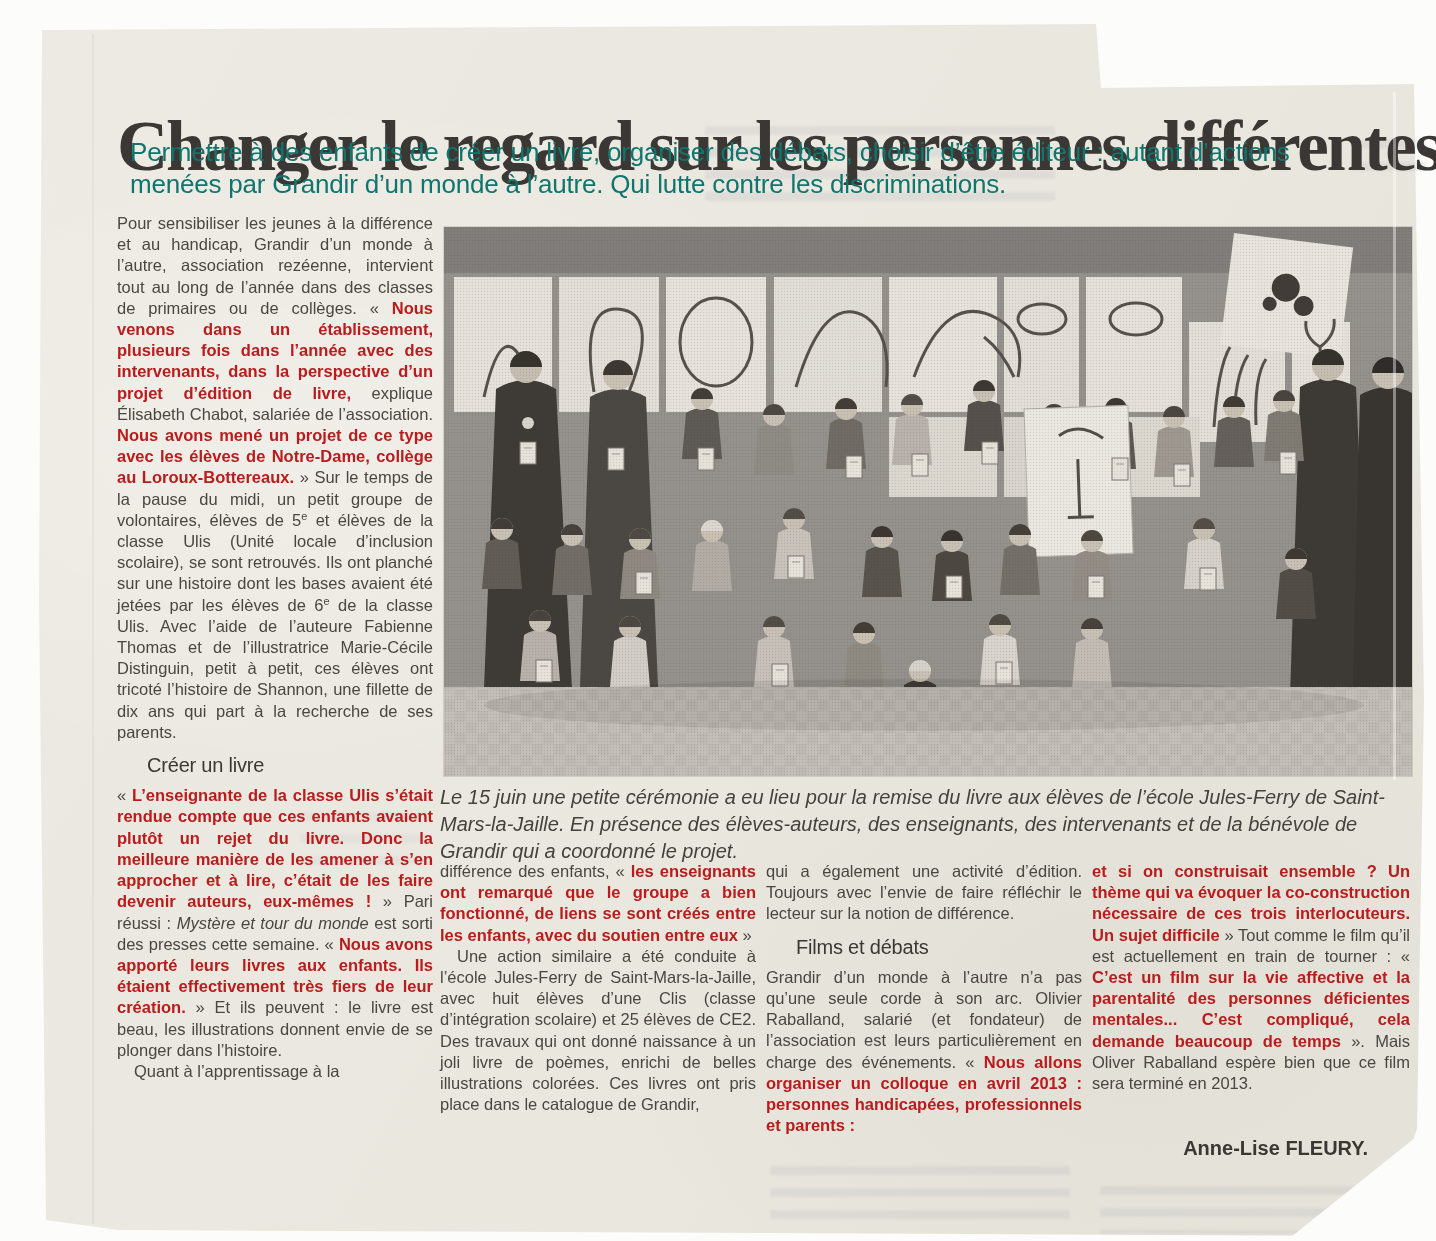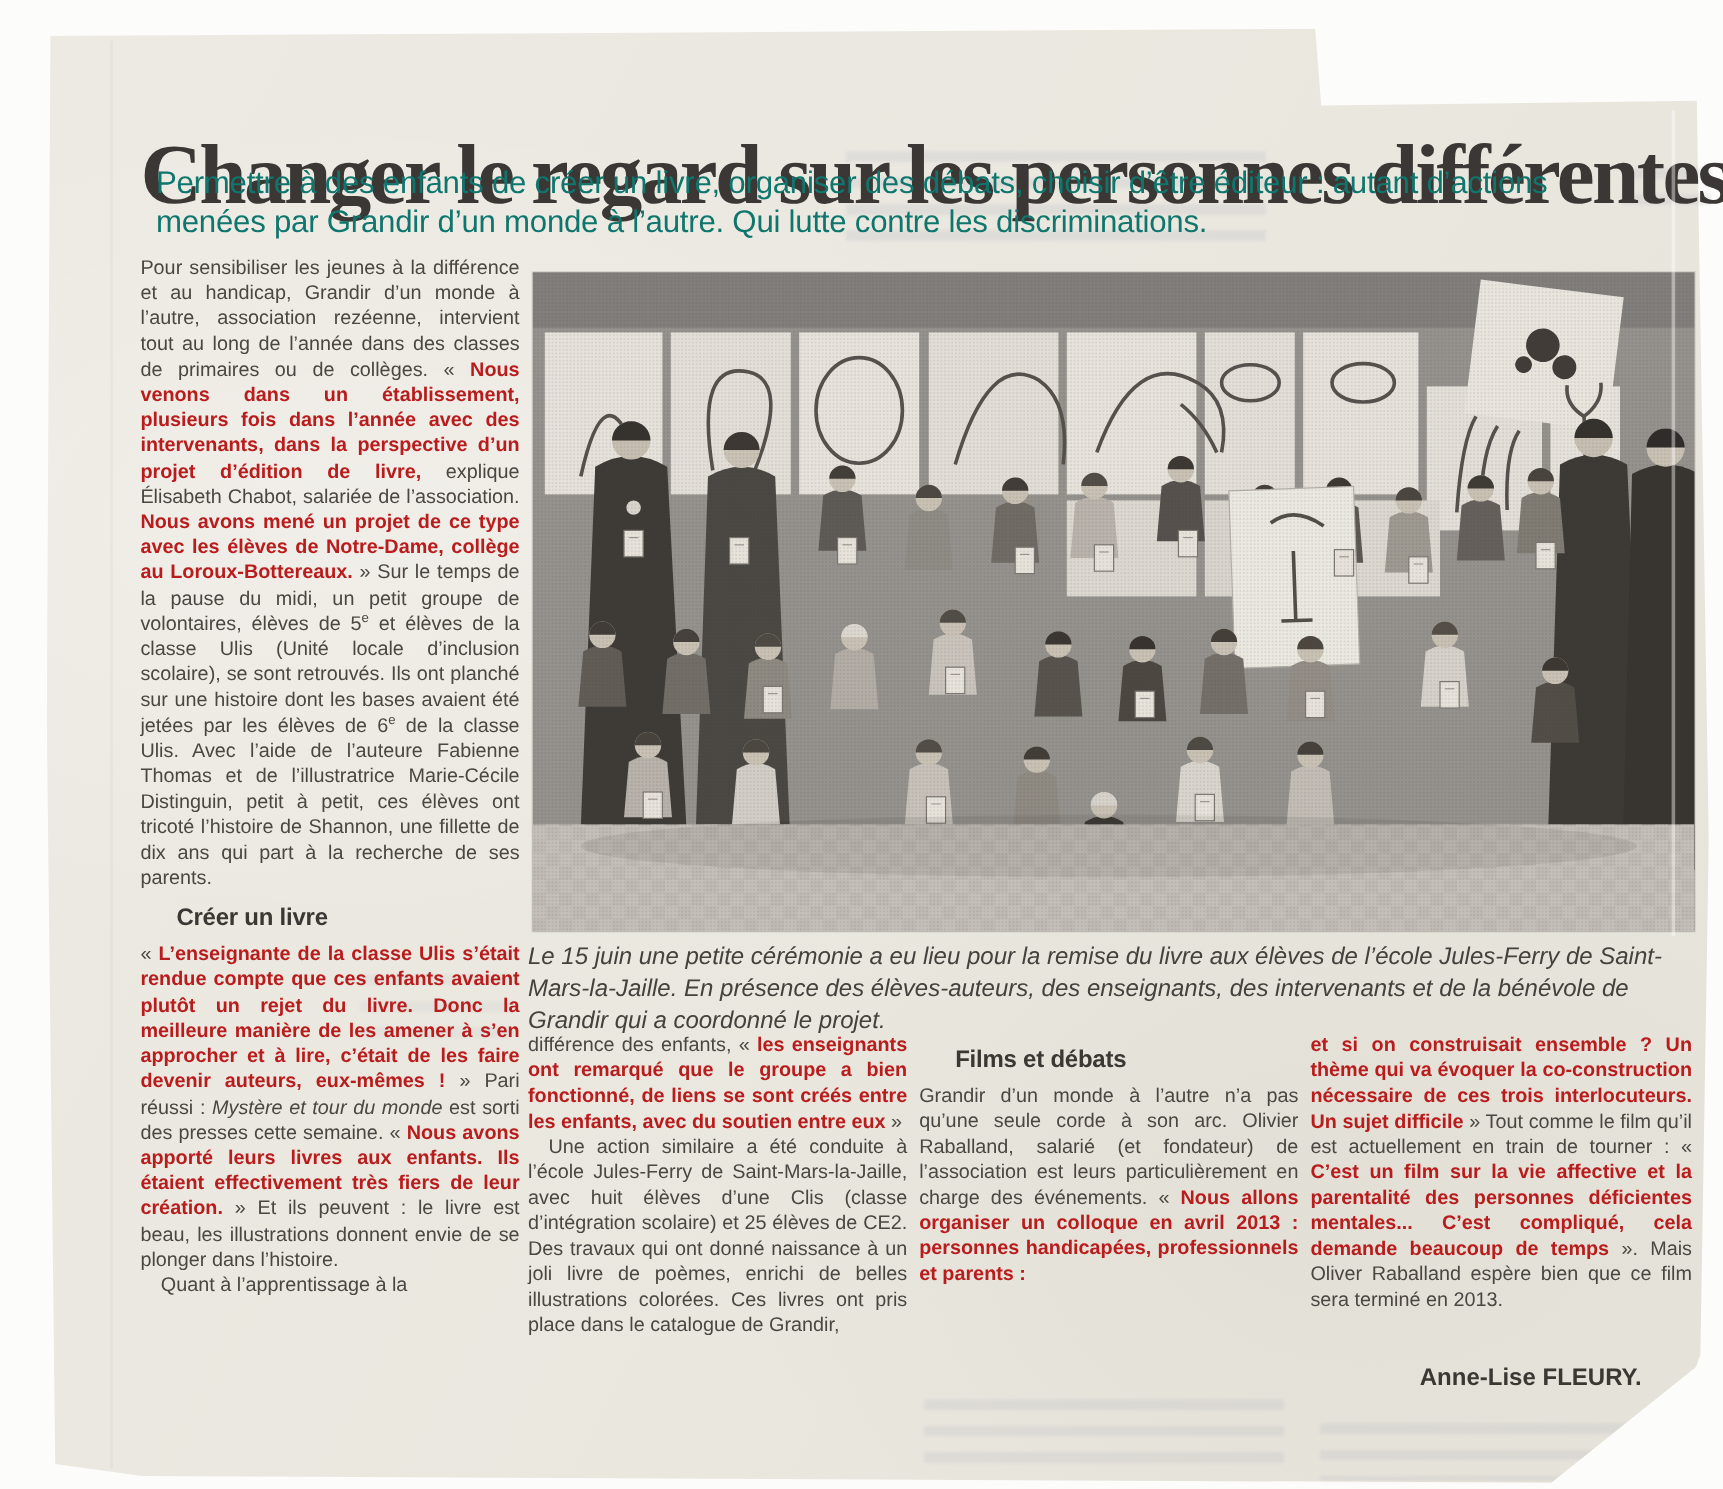--- a/index.html
+++ b/index.html
@@ -44,21 +44,21 @@
     position:absolute;width:316px;text-align:justify;
     font-size:16.5px;line-height:21.2px;color:#4b4641;
   }
   .col1{left:117px;top:213px;height:970px}
   .col2{left:440px;top:861px}
   .col3{left:766px;top:861px}
   .col4{left:1092px;top:861px;width:318px}
   .para{margin:0}
   .para.indent{text-indent:17px}
   .subhead{
-    font-weight:700;font-size:20px;color:#3b3733;
+    font-weight:400;font-size:20px;color:#3b3733;
     margin:12px 0 9px 30px;letter-spacing:-.2px;text-align:left;
   }
   .seg-n{}
   .seg-b{font-weight:700;color:#b91c1c}
   .seg-i{font-style:italic}
   sup.seg-sup{font-size:11px;line-height:0}
   .byline{
     margin-top:44px;text-align:right;padding-right:42px;
     font-weight:700;font-size:20px;color:#3b3733;
   }
@@ -238,20 +238,21 @@
     <p class="para"><span class="seg-n">Pour sensibiliser les jeunes à la différence et au handicap, Grandir d’un monde à l’autre, association rezéenne, intervient tout au long de l’année dans des classes de primaires ou de collèges. « </span><span class="seg-b">Nous venons dans un établissement, plusieurs fois dans l’année avec des intervenants, dans la perspective d’un projet d’édition de livre,</span><span class="seg-n"> explique Élisabeth Chabot, salariée de l’association. </span><span class="seg-b">Nous avons mené un projet de ce type avec les élèves de Notre-Dame, collège au Loroux-Bottereaux.</span><span class="seg-n"> » Sur le temps de la pause du midi, un petit groupe de volontaires, élèves de 5</span><sup class="seg-sup">e</sup><span class="seg-n"> et élèves de la classe Ulis (Unité locale d’inclusion scolaire), se sont retrouvés. Ils ont planché sur une histoire dont les bases avaient été jetées par les élèves de 6</span><sup class="seg-sup">e</sup><span class="seg-n"> de la classe Ulis. Avec l’aide de l’auteure Fabienne Thomas et de l’illustratrice Marie-Cécile Distinguin, petit à petit, ces élèves ont tricoté l’histoire de Shannon, une fillette de dix ans qui part à la recherche de ses parents.</span></p>
     <div class="subhead">Créer un livre</div>
     <p class="para"><span class="seg-n">« </span><span class="seg-b">L’enseignante de la classe Ulis s’était rendue compte que ces enfants avaient plutôt un rejet du livre. Donc la meilleure manière de les amener à s’en approcher et à lire, c’était de les faire devenir auteurs, eux-mêmes !</span><span class="seg-n"> » Pari réussi : </span><span class="seg-i">Mystère et tour du monde</span><span class="seg-n"> est sorti des presses cette semaine. « </span><span class="seg-b">Nous avons apporté leurs livres aux enfants. Ils étaient effectivement très fiers de leur création.</span><span class="seg-n"> » Et ils peuvent : le livre est beau, les illustrations donnent envie de se plonger dans l’histoire.</span></p>
     <p class="para indent"><span class="seg-n">Quant à l’apprentissage à la</span></p>
   </div>
 <div class="col col2">
     <p class="para"><span class="seg-n">différence des enfants, « </span><span class="seg-b">les enseignants ont remarqué que le groupe a bien fonctionné, de liens se sont créés entre les enfants, avec du soutien entre eux</span><span class="seg-n"> »</span></p>
     <p class="para indent"><span class="seg-n">Une action similaire a été conduite à l’école Jules-Ferry de Saint-Mars-la-Jaille, avec huit élèves d’une Clis (classe d’intégration scolaire) et 25 élèves de CE2. Des travaux qui ont donné naissance à un joli livre de poèmes, enrichi de belles illustrations colorées. Ces livres ont pris place dans le catalogue de Grandir,</span></p>
   </div>
 <div class="col col3">
+    <p class="para"><span class="seg-n">qui a également une activité d’édition. Toujours avec l’envie de faire réfléchir le lecteur sur la notion de différence.</span></p>
     <div class="subhead">Films et débats</div>
     <p class="para"><span class="seg-n">Grandir d’un monde à l’autre n’a pas qu’une seule corde à son arc. Olivier Raballand, salarié (et fondateur) de l’association est leurs particulièrement en charge des événements. « </span><span class="seg-b">Nous allons organiser un colloque en avril 2013 : personnes handicapées, professionnels et parents :</span></p>
   </div>
 <div class="col col4">
 <p class="para"><span class="seg-b">et si on construisait ensemble ? Un thème qui va évoquer la co-construction nécessaire de ces trois interlocuteurs. Un sujet difficile</span><span class="seg-n"> » Tout comme le film qu’il est actuellement en train de tourner : « </span><span class="seg-b">C’est un film sur la vie affective et la parentalité des personnes déficientes mentales... C’est compliqué, cela demande beaucoup de temps</span><span class="seg-n"> ». Mais Oliver Raballand espère bien que ce film sera terminé en 2013.</span></p>
     <div class="byline">Anne-Lise FLEURY.</div>
   </div>
 
 <div class="fold-photo"></div>
 <div class="corner-cut"></div>

